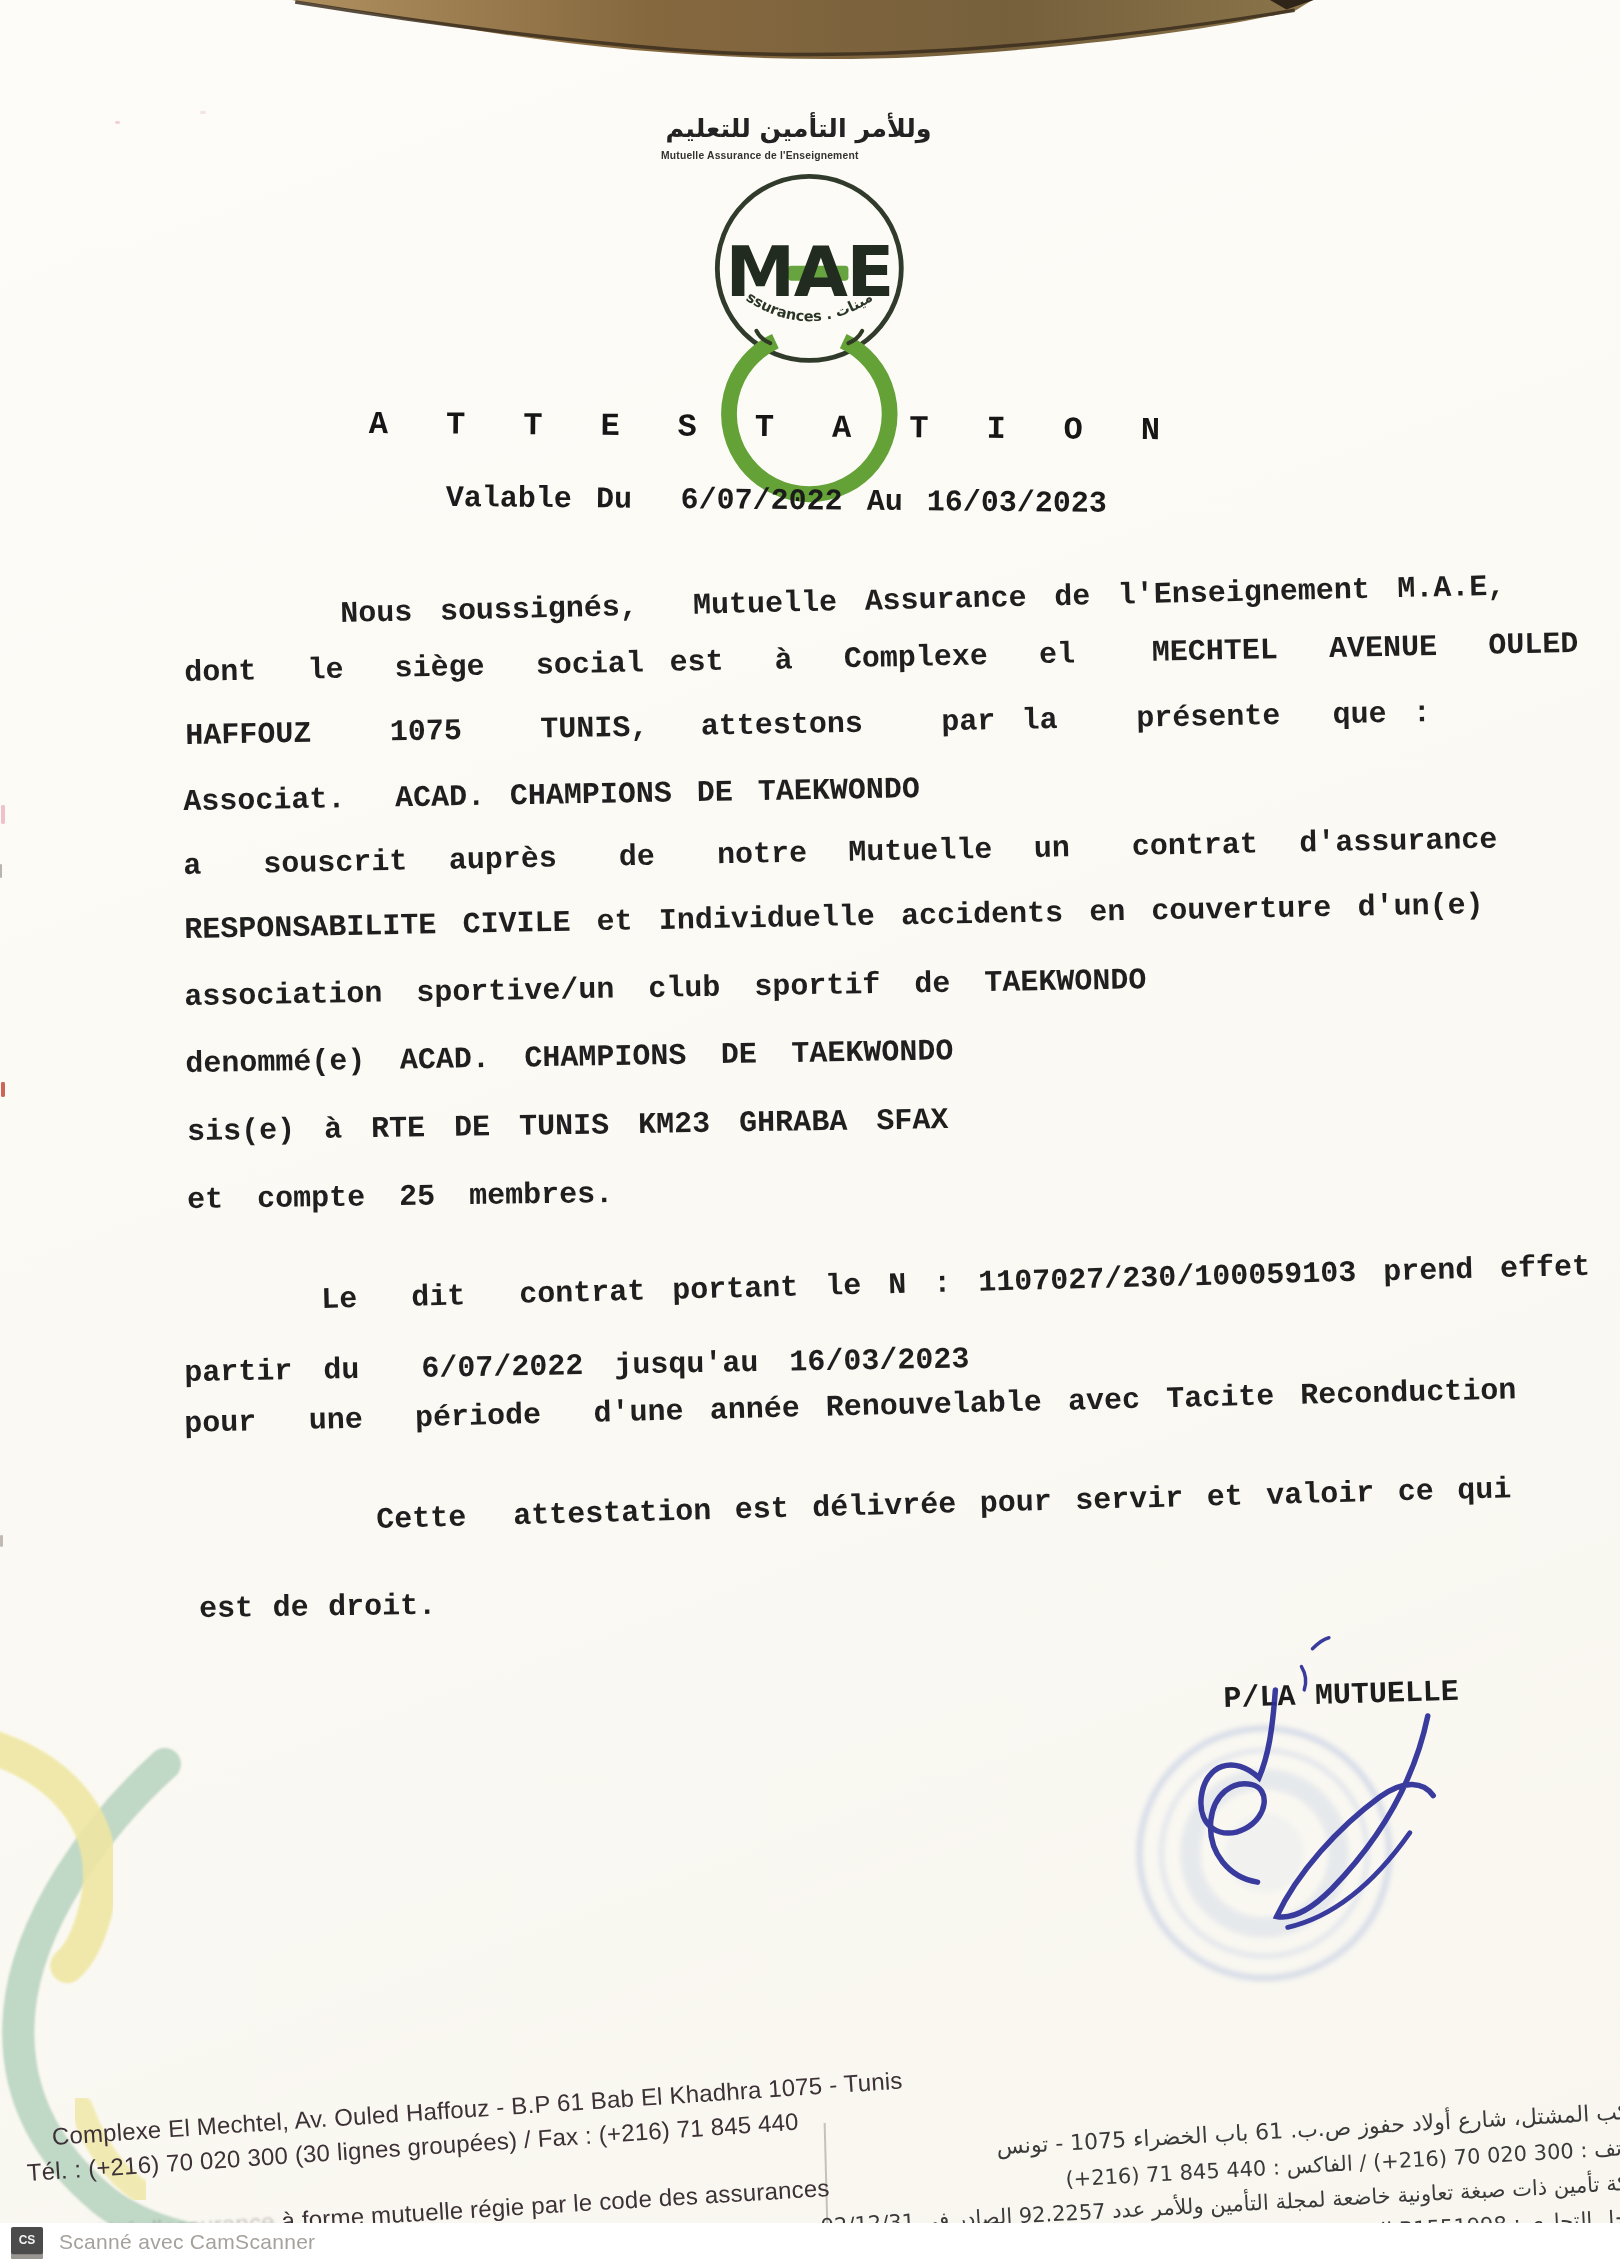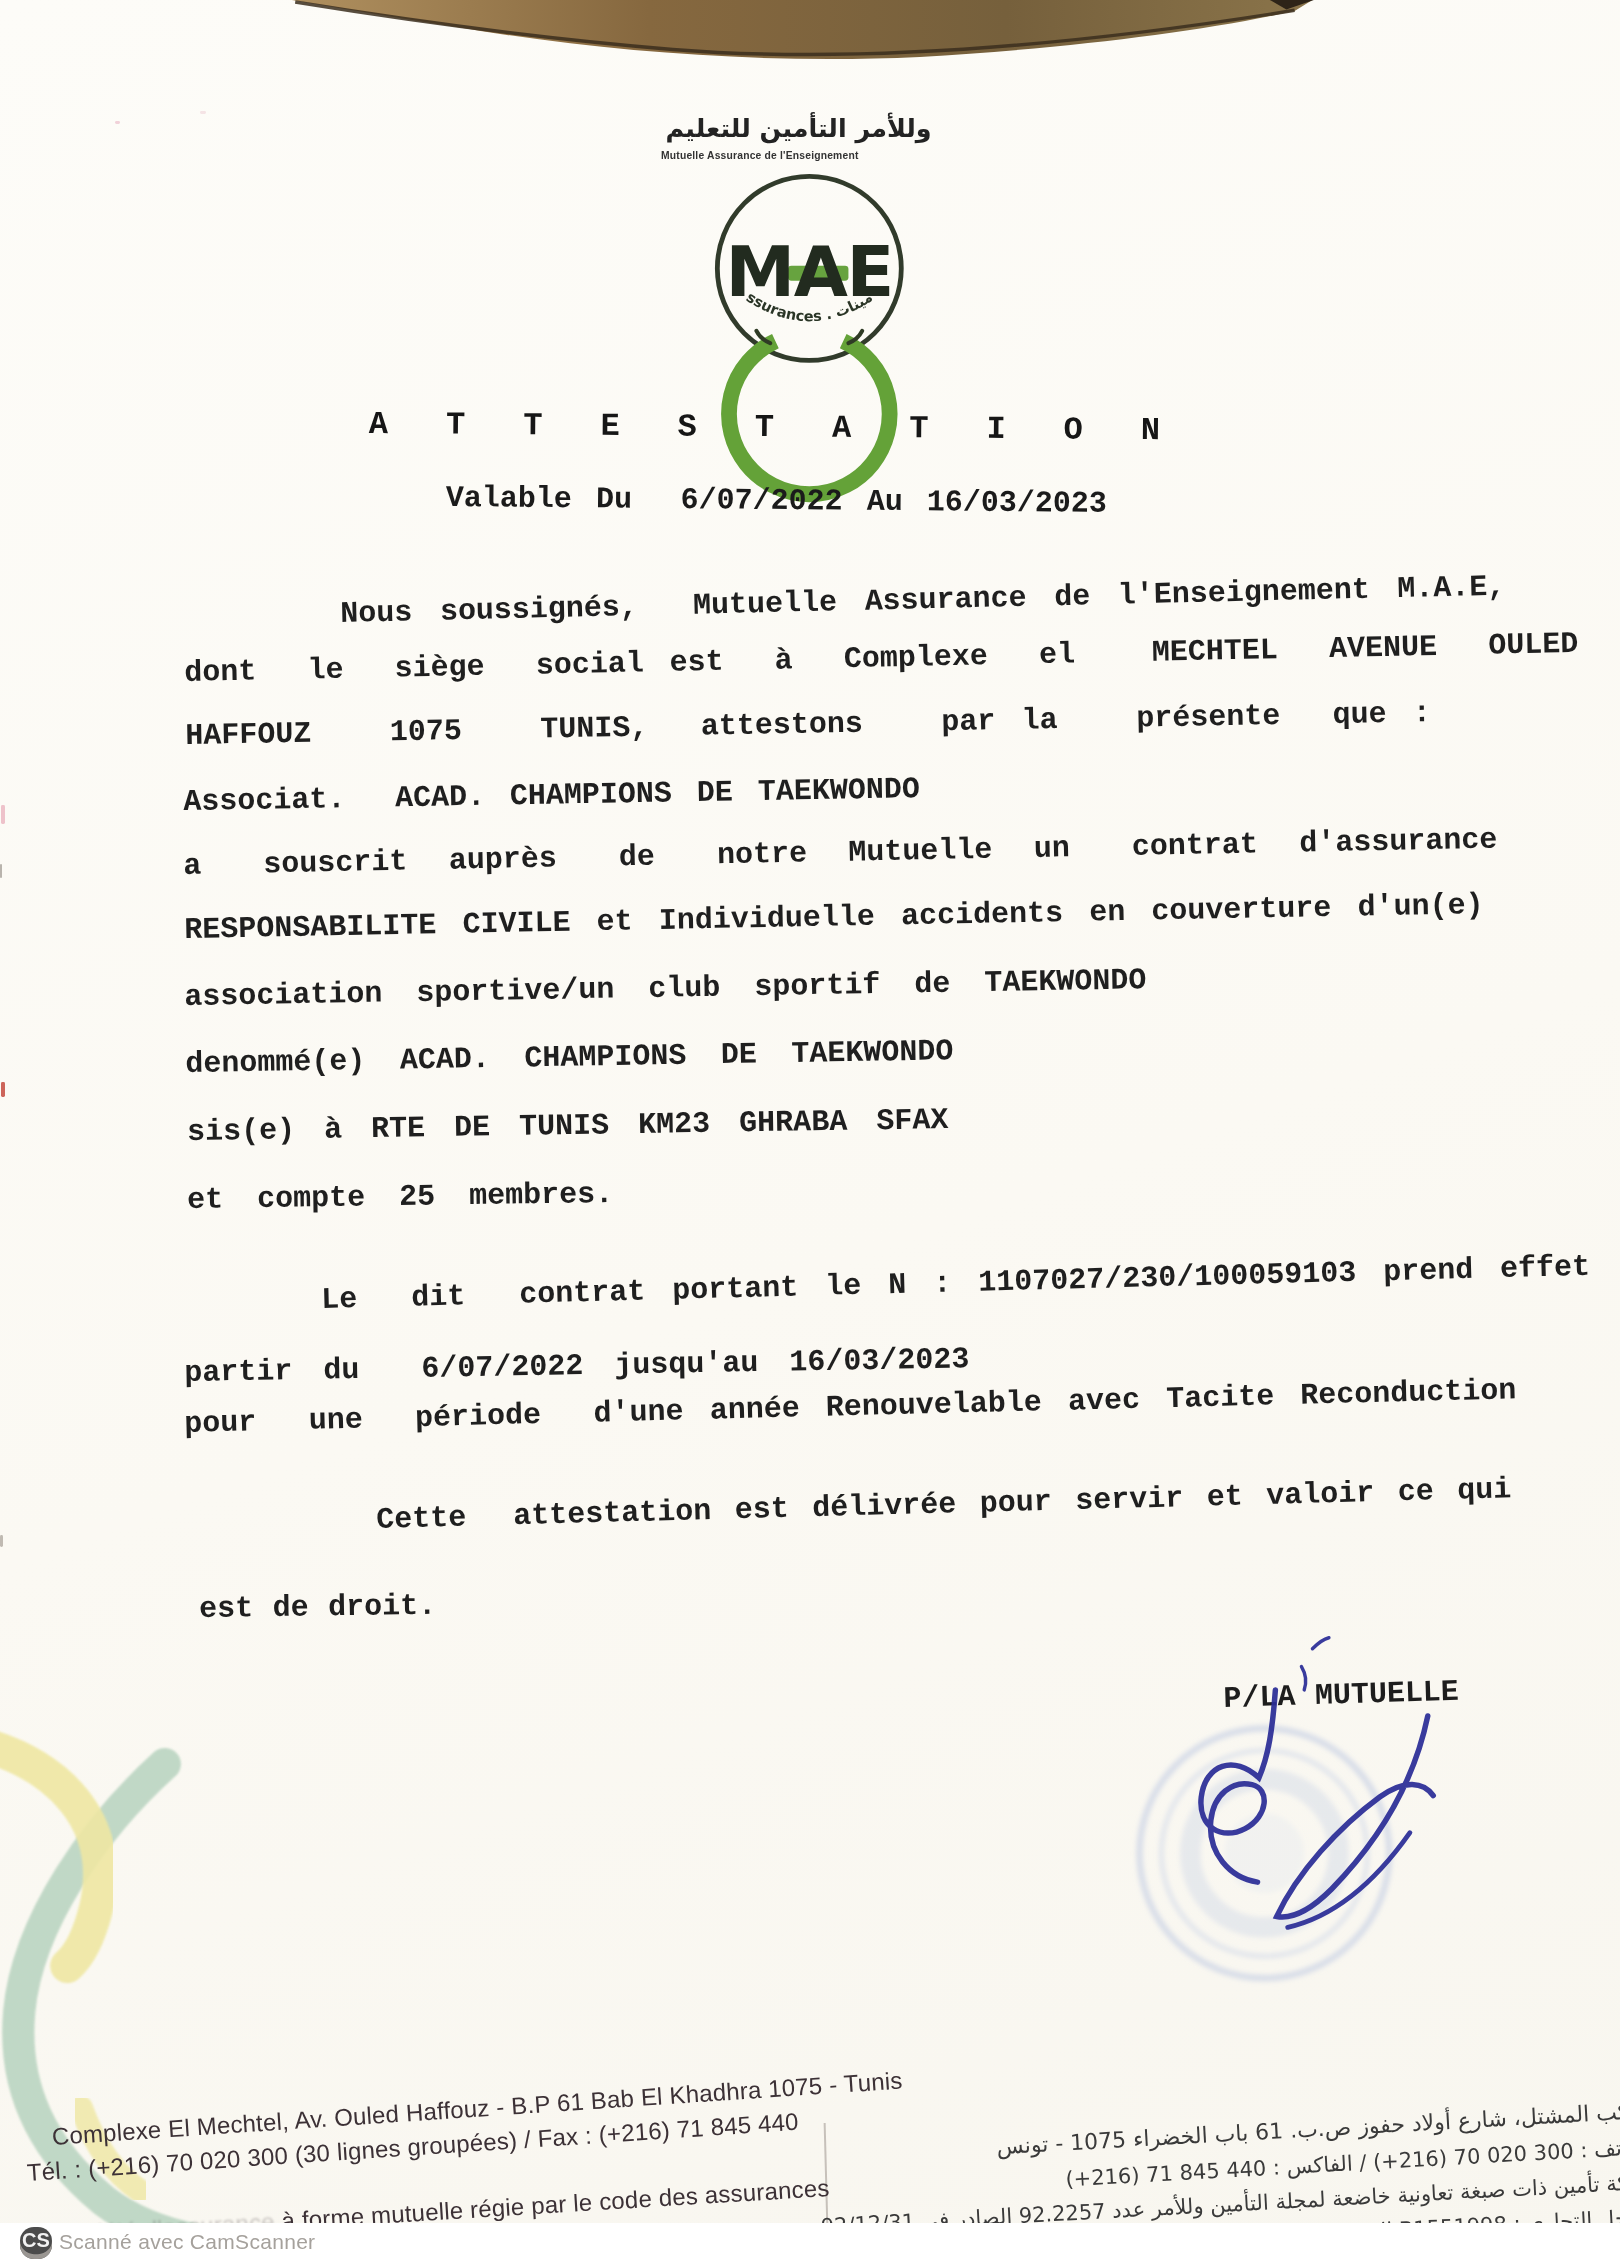--- a/index.html
+++ b/index.html
@@ -70,24 +70,24 @@
   .crease{
     position:absolute;left:825px;top:2123px;width:2.1px;height:104px;
     background:#b5afa8;opacity:.75;transform:rotate(-1.5deg);
   }
   .tick{position:absolute;border-radius:1.4px;}
   .cs-bar{
     position:absolute;left:0;top:2223px;width:1620px;height:38px;
     background:#ffffff;z-index:10;
   }
   .cs-logo{
-    position:absolute;left:20px;top:2227px;width:32px;height:32px;
-    background:#4b4b4b;border-radius:14px;z-index:11;
+    position:absolute;left:11px;top:2227px;width:32px;height:32px;
+    background:#4b4b4b;border-radius:2px;z-index:11;
     color:#f2f2f2;font-family:"Liberation Sans",sans-serif;
-    font-weight:700;font-size:20px;text-align:center;line-height:27.5px;
+    font-weight:700;font-size:12px;text-align:center;line-height:27.5px;
     box-shadow:inset 0 -4.8px 0 #9a9692;
   }
   .cs-text{
     position:absolute;left:59px;top:2230px;z-index:11;
     font-family:"Liberation Sans",sans-serif;
     font-size:21px;color:#a5a19c;letter-spacing:0.3px;
   }
   svg{position:absolute;left:0;top:0;}
 </style>
 </head>

